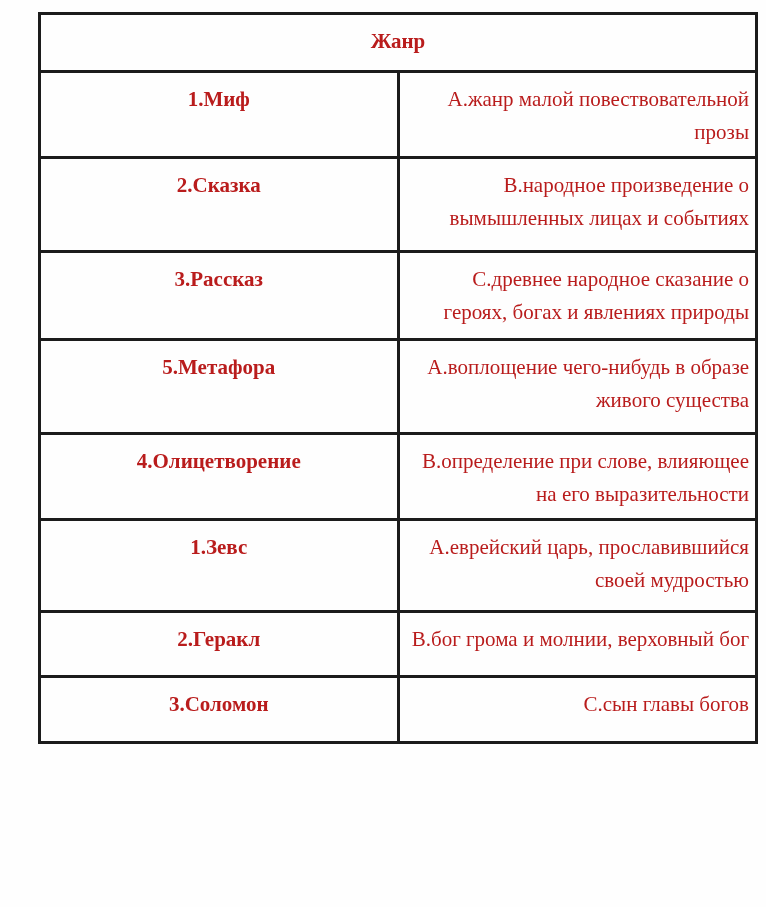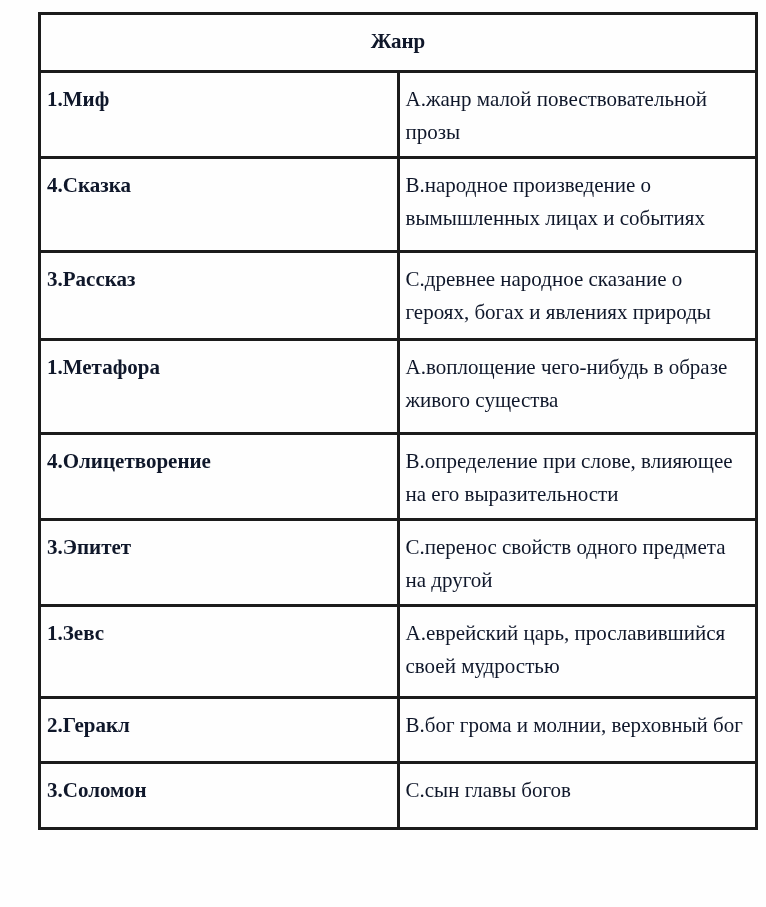--- a/index.html
+++ b/index.html
@@ -7,21 +7,21 @@
     padding: 0;
     background: #ffffff;
   }
   .page {
     position: relative;
     width: 766px;
     height: 907px;
     background: #fefefe;
     overflow: hidden;
     font-family: "Liberation Serif", "DejaVu Serif", serif;
-    color: #0f172a;
+    color: #b91c1c;
   }
   table.match-table {
     position: absolute;
     left: 38px;
     top: 12px;
     width: 720px;
     border-collapse: collapse;
     table-layout: fixed;
   }
   table.match-table td {
@@ -38,24 +38,26 @@
     vertical-align: middle;
     font-weight: bold;
     font-size: 22px;
     padding: 4px 6px;
   }
   td.term {
     width: 201px;
     font-weight: bold;
     padding-left: 4px;
     padding-right: 2px;
+    text-align: center;
   }
   td.definition {
     padding-left: 7px;
     padding-right: 10px;
+    text-align: right;
   }
   
   tr.rh58  { height: 58px; }
   tr.rh56  { height: 56px; }
   tr.rh55  { height: 55px; }
   tr.rh94  { height: 94px; }
   tr.rh88  { height: 88px; }
   tr.rh86  { height: 86px; }
   tr.rh92  { height: 92px; }
   tr.rh65  { height: 65px; }
@@ -69,39 +71,35 @@
 
     <tbody>
         <tr class="rh58">
       <td class="section-header" colspan="2">Жанр</td>
     </tr>
     <tr class="rh58">
       <td class="term">1.Миф</td>
       <td class="definition">А.жанр малой повествовательной прозы</td>
     </tr>
     <tr class="rh94">
-      <td class="term">4.Сказка</td>
+      <td class="term">2.Сказка</td>
       <td class="definition">В.народное произведение о вымышленных лицах и событиях</td>
     </tr>
     <tr class="rh88">
       <td class="term">3.Рассказ</td>
       <td class="definition">С.древнее народное сказание о героях, богах и явлениях природы</td>
     </tr>
 
     <tr class="rh94">
-      <td class="term">1.Метафора</td>
+      <td class="term">5.Метафора</td>
       <td class="definition">А.воплощение чего-нибудь в образе живого существа</td>
     </tr>
     <tr class="rh86">
       <td class="term">4.Олицетворение</td>
       <td class="definition">В.определение при слове, влияющее на его выразительности</td>
-    </tr>
-    <tr class="rh55">
-      <td class="term">3.Эпитет</td>
-      <td class="definition">С.перенос свойств одного предмета на другой</td>
     </tr>
 
     <tr class="rh92">
       <td class="term">1.Зевс</td>
       <td class="definition">А.еврейский царь, прославившийся своей мудростью</td>
     </tr>
     <tr class="rh65">
       <td class="term">2.Геракл</td>
       <td class="definition">В.бог грома и молнии, верховный бог</td>
     </tr>

